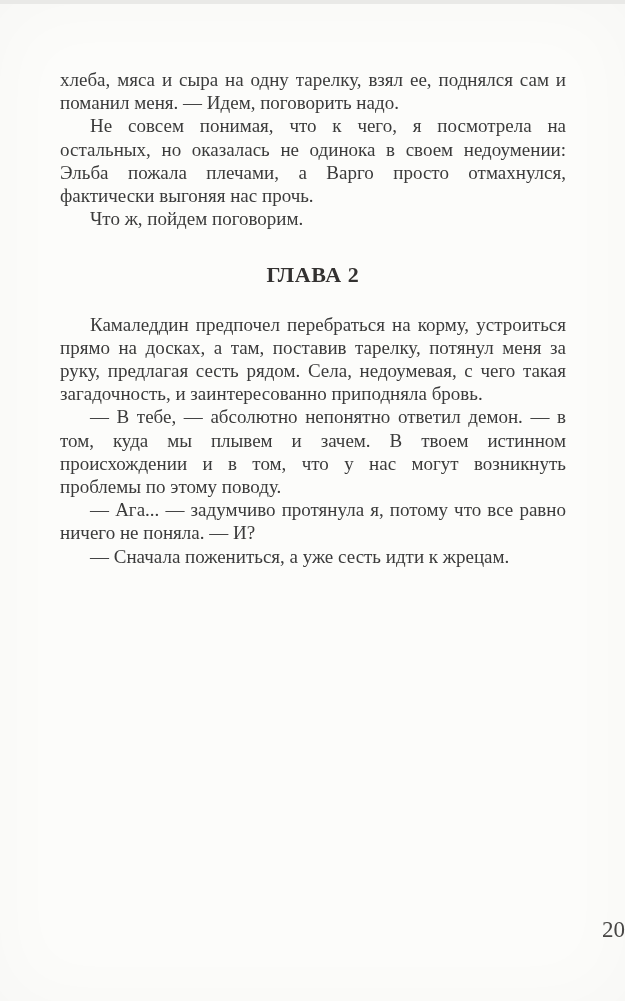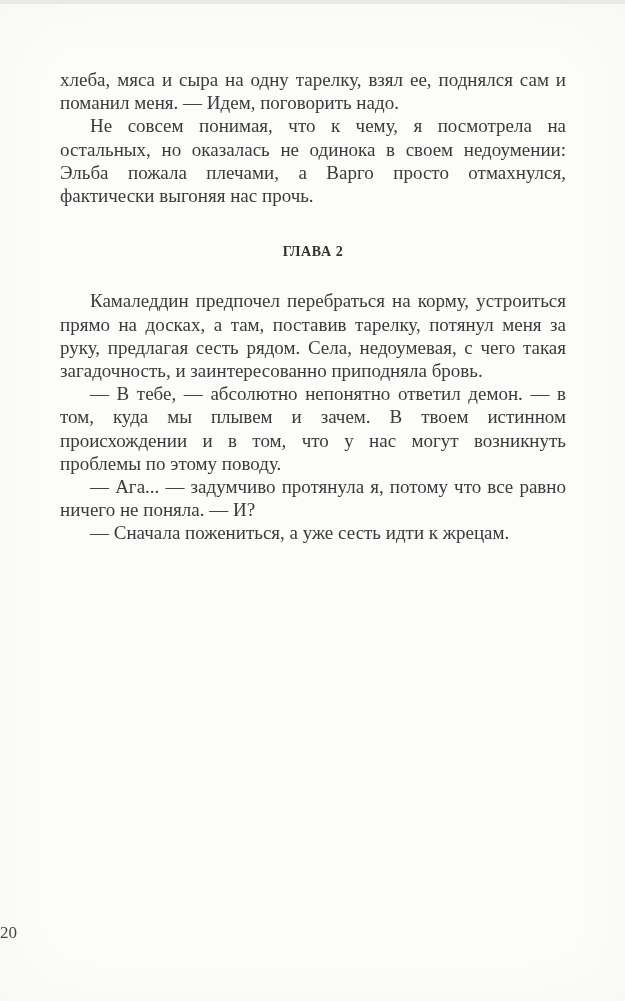--- a/index.html
+++ b/index.html
@@ -28,46 +28,47 @@
     text-align: justify;
   }
   .para {
     margin: 0;
     text-indent: 30px;
   }
   .para.continuation {
     text-indent: 0;
   }
   .chapter-heading {
-    font-size: 14px;
+    font-size: 22px;
     font-weight: bold;
     text-align: center;
     text-indent: 0;
     letter-spacing: 0.6px;
     color: #333130;
     margin: 33px 0 26px 0;
   }
   .page-number {
     position: absolute;
     bottom: 62px;
     left: 0;
     right: 0;
-    text-align: left;
-    font-size: 17px;
+    text-align: right;
+    font-size: 23px;
     color: #474645;
   }
 </style>
 </head>
 <body>
 
 <div class="book-page">
   <section class="text-block">
 
     <p class="para continuation">хлеба, мяса и сыра на одну тарелку, взял ее, поднялся сам и поманил меня. — Идем, поговорить надо.</p>
-    <p class="para">Не совсем понимая, что к чему, я посмотрела на остальных, но оказалась не одинока в своем недоумении: Эльба пожала плечами, а Варго просто отмахнулся, фактически выгоняя нас прочь.</p>
+    <p class="para">Не совсем понимая, что к чего, я посмотрела на остальных, но оказалась не одинока в своем недоумении: Эльба пожала плечами, а Варго просто отмахнулся, фактически выгоняя нас прочь.</p>
+    <p class="para">Что ж, пойдем поговорим.</p>
 
     <h2 class="chapter-heading">ГЛАВА 2</h2>
 
     <p class="para">Камаледдин предпочел перебраться на корму, устроиться прямо на досках, а там, поставив тарелку, потянул меня за руку, предлагая сесть рядом. Села, недоумевая, с чего такая загадочность, и заинтересованно приподняла бровь.</p>
     <p class="para">— В тебе, — абсолютно непонятно ответил демон. — в том, куда мы плывем и зачем. В твоем истинном происхождении и в том, что у нас могут возникнуть проблемы по этому поводу.</p>
     <p class="para">— Ага... — задумчиво протянула я, потому что все равно ничего не поняла. — И?</p>
     <p class="para">— Сначала пожениться, а уже сесть идти к жрецам.</p>
 
   </section>
 

